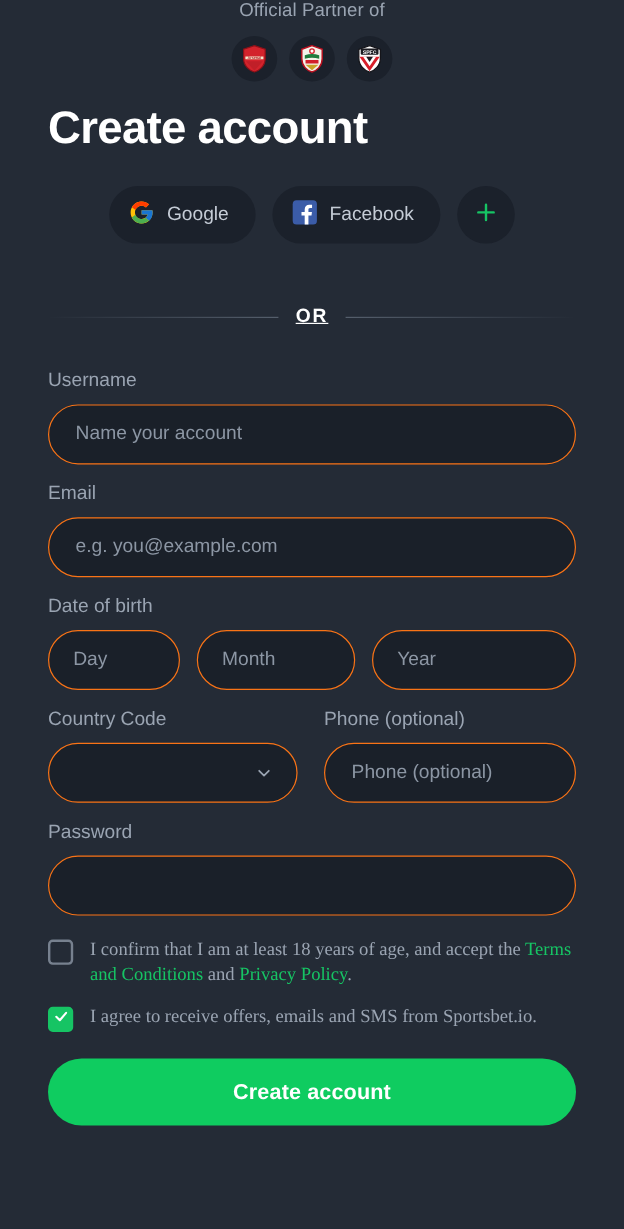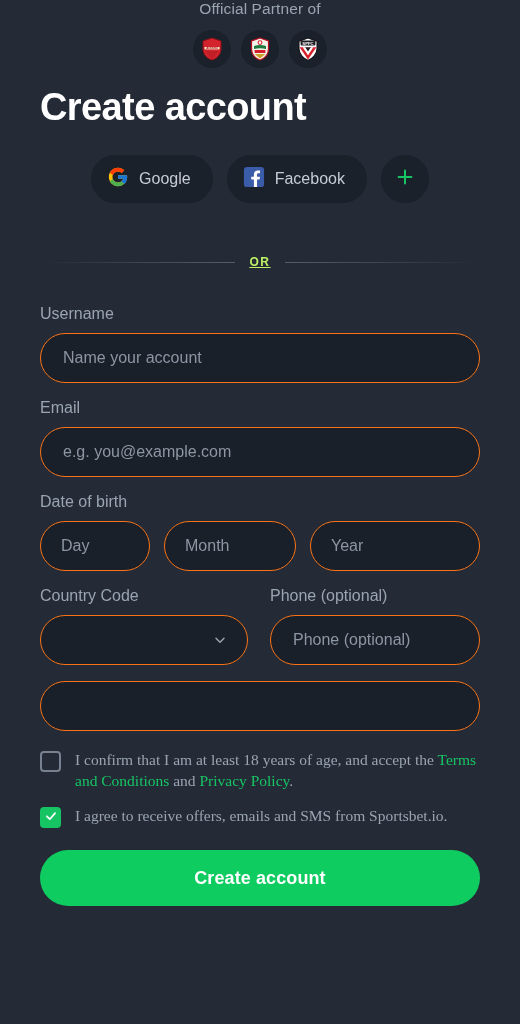--- a/index.html
+++ b/index.html
@@ -85,24 +85,24 @@
     display: flex;
     align-items: center;
     gap: 14px;
     margin-top: 52px;
     margin-bottom: 36px;
   }
   .or-line { flex: 1; height: 1px; }
   .or-line.left  { background: linear-gradient(to right, rgba(125,137,152,0), rgba(125,137,152,.55)); }
   .or-line.right { background: linear-gradient(to left,  rgba(125,137,152,0), rgba(125,137,152,.55)); }
   .or-text {
-    font-size: 12px;
+    font-size: 16px;
     font-weight: bold;
     letter-spacing: 1.6px;
-    color: #bef264;
+    color: #ffffff;
     text-decoration: underline;
   }
 
   
   .field { margin-bottom: 16px; }
   .flabel {
     display: block;
     font-size: 16px;
     color: #9aa4b2;
     margin-bottom: 10px;
@@ -308,20 +308,21 @@
             <path d="M6 9.5 L12 15.5 L18 9.5" fill="none" stroke="#9aa4b2" stroke-width="2.2" stroke-linecap="round" stroke-linejoin="round"></path>
           </svg>
         </span>
       </div>
       <input class="input col-phone" type="text" placeholder="Phone (optional)" style="">
     </div>
   </div>
 
   
   <div class="field">
+    <label class="flabel">Password</label>
     <input class="input" type="password" placeholder="" style="">
   </div>
 
   
   <div class="check-row">
     <div class="cbox off"></div>
     <div class="ctext">
       <span>I confirm that I am at least 18 years of age, and accept the </span><span class="link">Terms and Conditions</span><span> and </span><span class="link">Privacy Policy</span><span>.</span>
     </div>
   </div>

